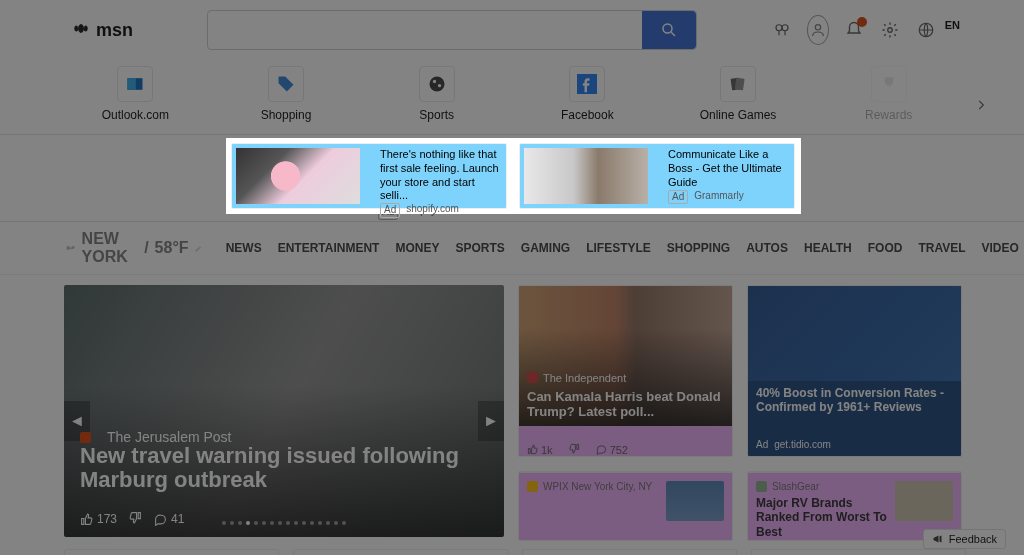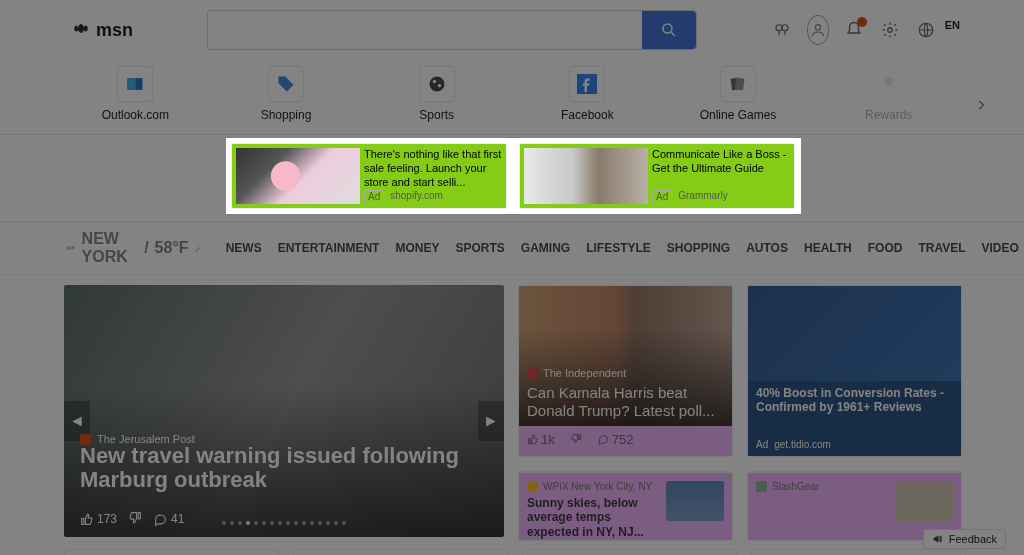--- a/index.html
+++ b/index.html
@@ -17,46 +17,46 @@
 .lang { font-size: 11px; font-weight: 600; margin-left: -6px; }
 
 .navtiles { display: flex; align-items: center; justify-content: center; padding: 6px 60px 12px; position: relative; }
 .tile { display: flex; flex-direction: column; align-items: center; gap: 6px; font-size: 12px; flex: 1; }
 .tilebox { width: 36px; height: 36px; border: 1px solid #e5e5e5; border-radius: 4px; display: flex; align-items: center; justify-content: center; }
 .tile-faded { opacity: 0.35; }
 .nav-arrow { position: absolute; right: 36px; top: 38px; color: #555; }
 .divider { height: 1px; background: #e0e0e0; }
 
 .ads-row { display: flex; justify-content: center; gap: 14px; padding: 10px 0; }
-.ad-card { width: 276px; height: 66px; border: 1px solid #eee; display: flex; gap: 4px; padding: 4px; background: #84cc16; border-radius: 2px; }
+.ad-card { width: 276px; height: 66px; border: 1px solid #eee; display: flex; gap: 20px; padding: 4px; background: #7dd3fc; border-radius: 2px; }
 .ad-img { width: 124px; height: 56px; background: #ddd; flex-shrink: 0; }
 .ad-txt { display: flex; flex-direction: column; justify-content: space-between; font-size: 11px; line-height: 1.25; }
 .ad-bot { display: flex; gap: 6px; font-size: 10px; color: #555; }
 .ad-bot .adlabel { border: 1px solid #aaa; padding: 0 3px; border-radius: 2px; }
 
 .feedbar { display: flex; align-items: center; gap: 16px; padding: 8px 64px; font-size: 12px; font-weight: 700; color: #333; border-bottom: 1px solid #eee; }
 .loc { display: flex; align-items: center; gap: 6px; font-weight: 600; color: #777; font-size: 16px; margin-right: 8px; }
 .feedbar .cat { cursor: pointer; white-space: nowrap; }
 
 .feed { display: grid; grid-template-columns: 440px 215px 215px; gap: 14px; padding: 10px 64px 0; }
 .hero { grid-row: span 2; position: relative; background: #3a3a3a; height: 252px; color: #fff; border-radius: 2px; overflow: hidden; }
-.hero-src { position: absolute; bottom: 92px; left: 16px; font-size: 11px; display: flex; align-items: center; gap: 6px; }
+.hero-src { position: absolute; bottom: 92px; left: 16px; font-size: 14px; display: flex; align-items: center; gap: 16px; }
 .hero-title { position: absolute; bottom: 45px; left: 16px; right: 16px; font-size: 22px; font-weight: 700; line-height: 1.1; }
 .hero-acts { position: absolute; bottom: 10px; left: 16px; display: flex; align-items: center; gap: 12px; font-size: 12px; }
 .nav-l, .nav-r { position: absolute; top: 116px; width: 26px; height: 40px; background: rgba(0,0,0,0.35); display: flex; align-items: center; justify-content: center; color: #fff; }
 .nav-l { left: 0; } .nav-r { right: 0; }
 .dots { position: absolute; bottom: 12px; left: 50%; transform: translateX(-50%); display: flex; gap: 4px; }
 .dots span { width: 4px; height: 4px; background: rgba(255,255,255,0.5); border-radius: 50%; }
 
 .card { position: relative; background: #f0abfc; border: 1px solid #eee; border-radius: 2px; overflow: hidden; }
 .card-img { height: 100px; background: #bbb; position: relative; }
 .card-over { position: absolute; bottom: 6px; left: 8px; right: 8px; color: #fff; font-size: 11px; }
 .card-over .src { display: flex; align-items: center; gap: 5px; margin-bottom: 5px; }
-.card-over .ttl { font-weight: 400; font-size: 15px; line-height: 1.2; }
-.card-acts { display: flex; align-items: center; gap: 16px; padding: 6px 8px; font-size: 13px; color: #555; }
+.card-over .ttl { font-weight: 700; font-size: 13px; line-height: 1.2; }
+.card-acts { display: flex; align-items: center; gap: 16px; padding: 6px 8px; font-size: 11px; color: #555; margin-top: 11px; }
 
 .card-ad { background: #153e75; color: #fff; }
 .card-ad .adtl { position: absolute; top: 100px; left: 8px; right: 8px; font-size: 12px; font-weight: 600; line-height: 1.2; }
 .card-ad .adlb { position: absolute; bottom: 6px; left: 8px; font-size: 10px; display: flex; gap: 6px; }
 
 .mini { display: flex; gap: 8px; border-top: 1px solid #eee; padding: 8px; }
 .mini-col { flex: 1; display: flex; flex-direction: column; gap: 4px; }
 .mini .src { font-size: 10px; color: #666; display: flex; align-items: center; gap: 5px;}
 .mini .ttl { font-size: 12px; font-weight: 600; line-height: 1.2; color: #222; }
 .mini .thumb { width: 58px; height: 40px; background: #cfd6dd; border-radius: 2px; flex-shrink: 0; }
@@ -335,34 +335,34 @@
       </div>
   </div>
 
   <div class="card" style="height:70px">
     <div class="mini">
       <div class="mini-col">
         <div class="src">
             <span class="srcdot y"></span>
             <span>WPIX New York City, NY</span>
           </div>
-        <div class="ttl">Sunny skies, below average temps expected in NY, NJ...</div>
       </div>
       <div class="thumb" style="background:linear-gradient(#4a7bb0,#6b93c2)"></div>
     </div>
 
   </div>
 
   <div class="card" style="height:70px">
     <div class="mini">
       <div class="mini-col">
         <div class="src">
             <span class="srcdot g"></span>
             <span>SlashGear</span>
           </div>
+        <div class="ttl">Major RV Brands Ranked From Worst To Best</div>
       </div>
       <div class="thumb" style="background:#c8bfa8"></div>
     </div>
 
   </div>
 </div>
 
 <div class="row2">
   <div class="mini2">
       <div class="col">

